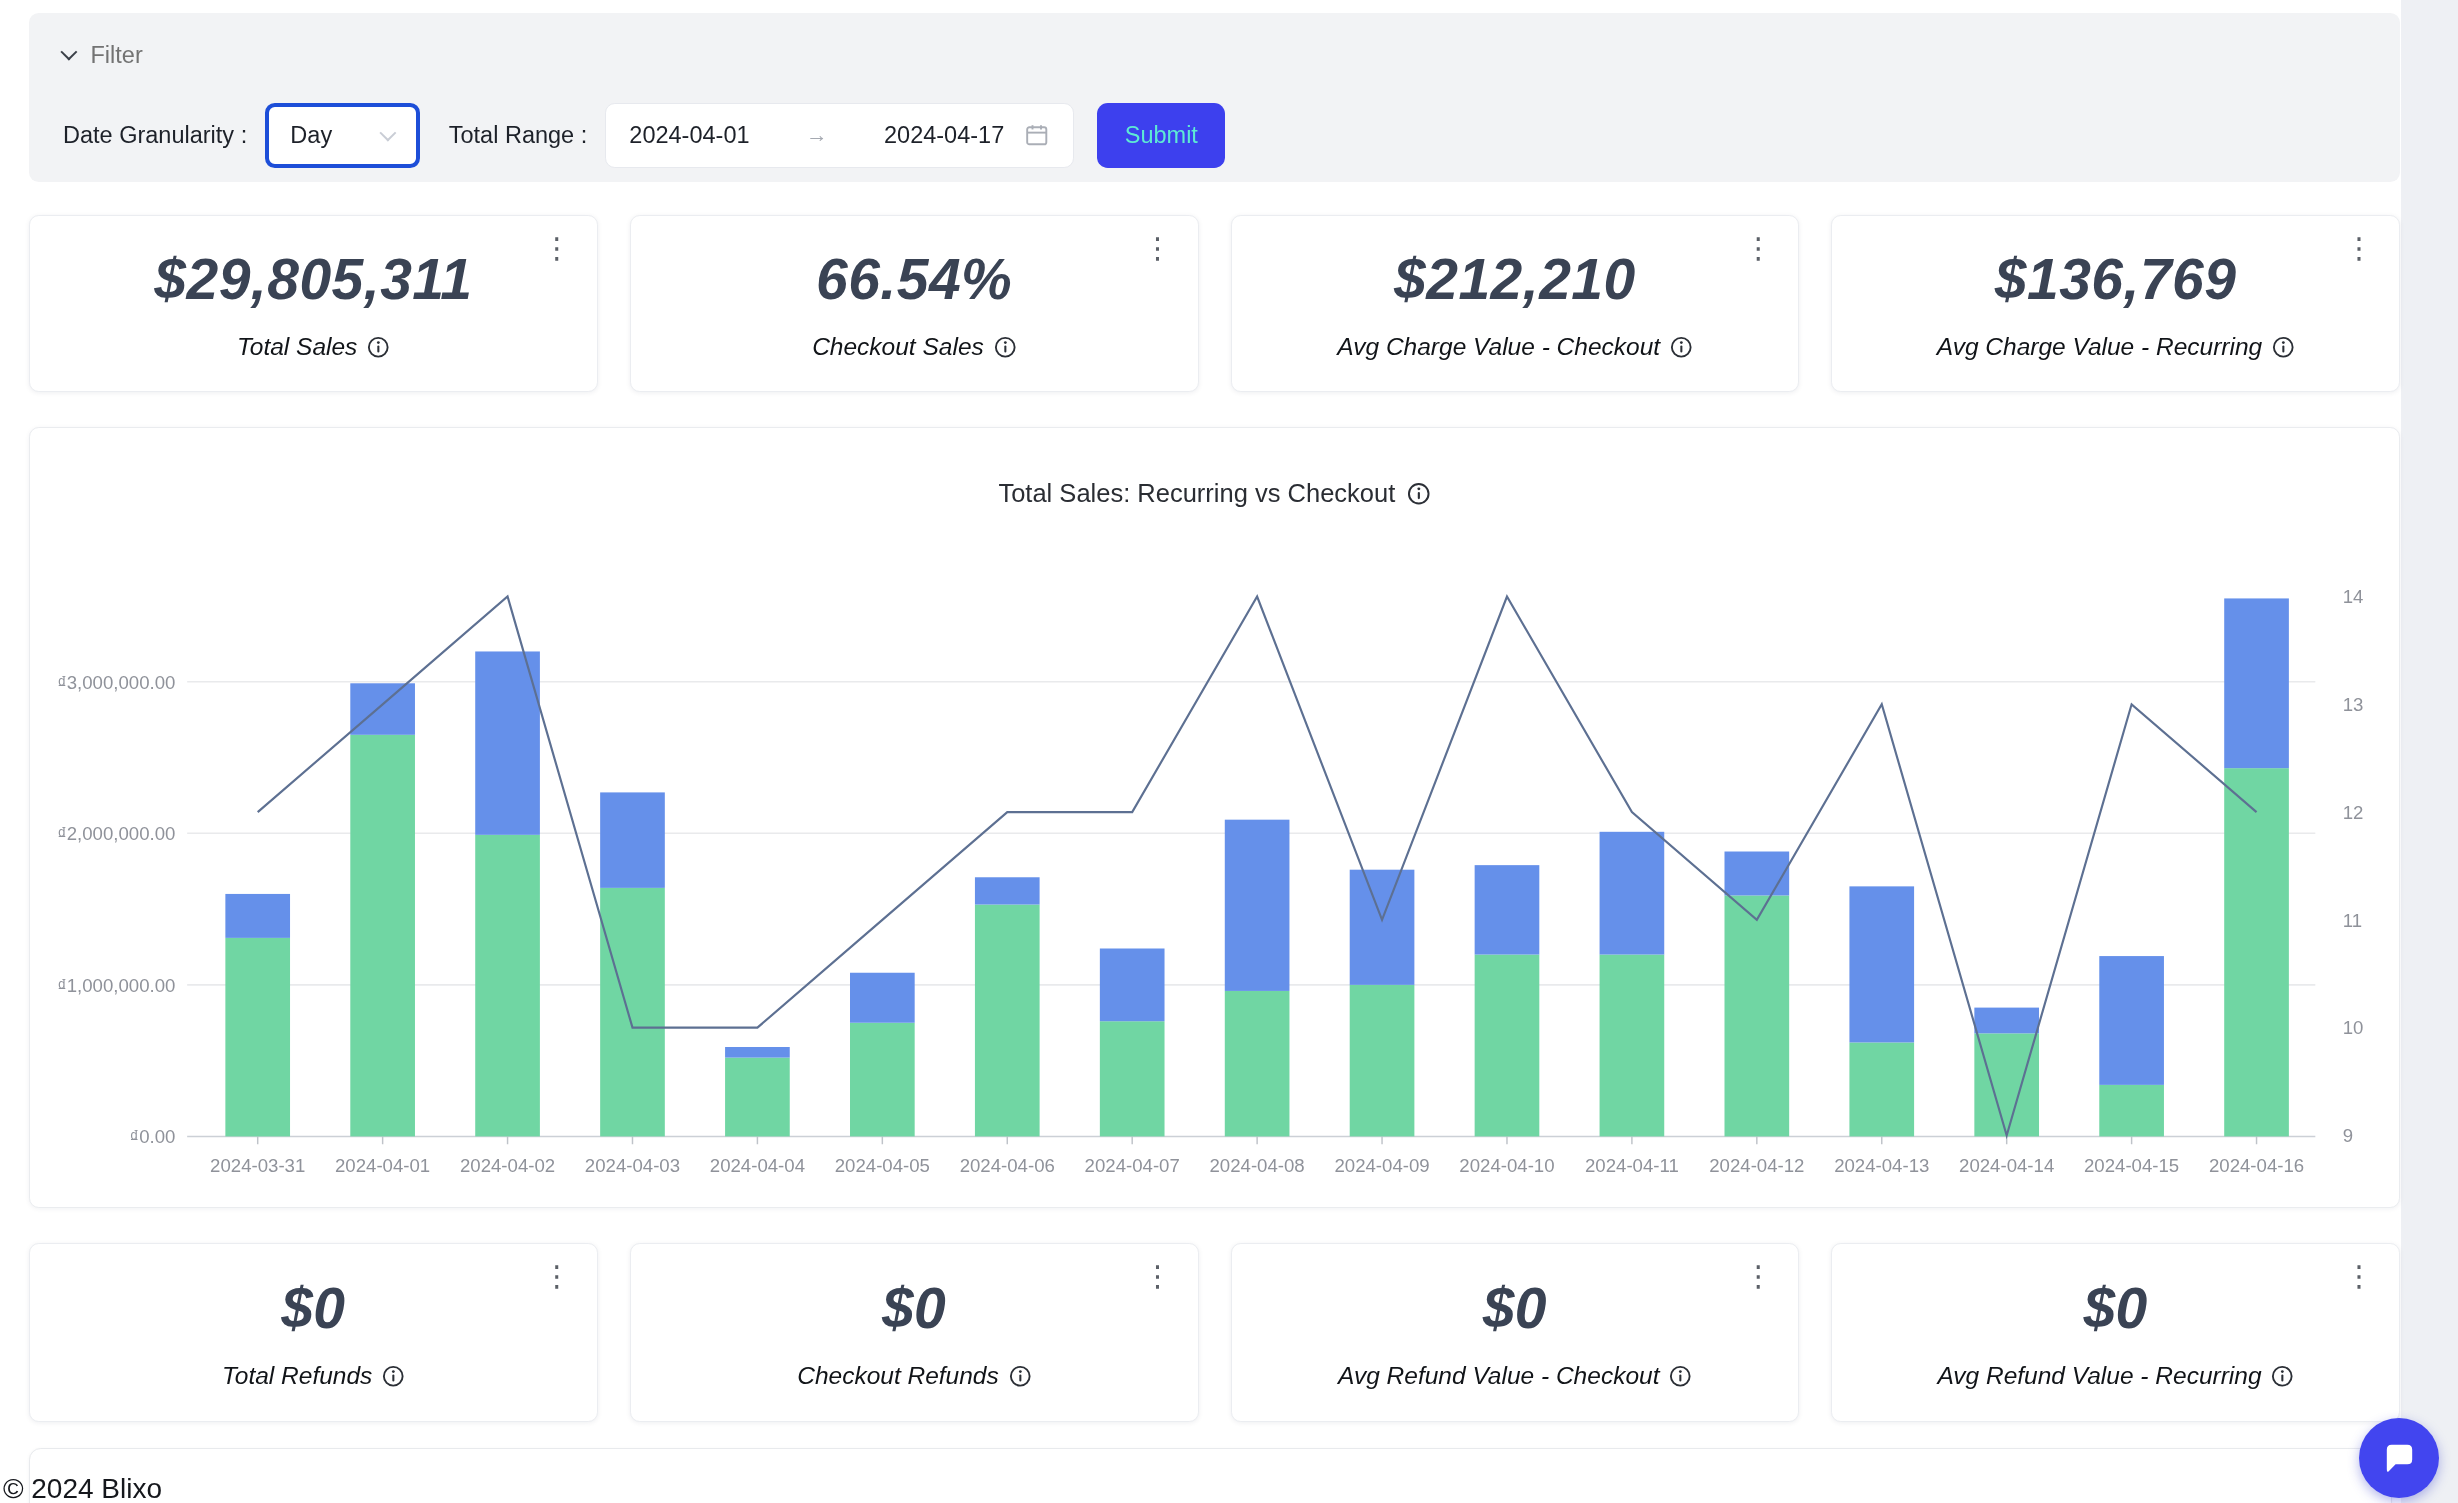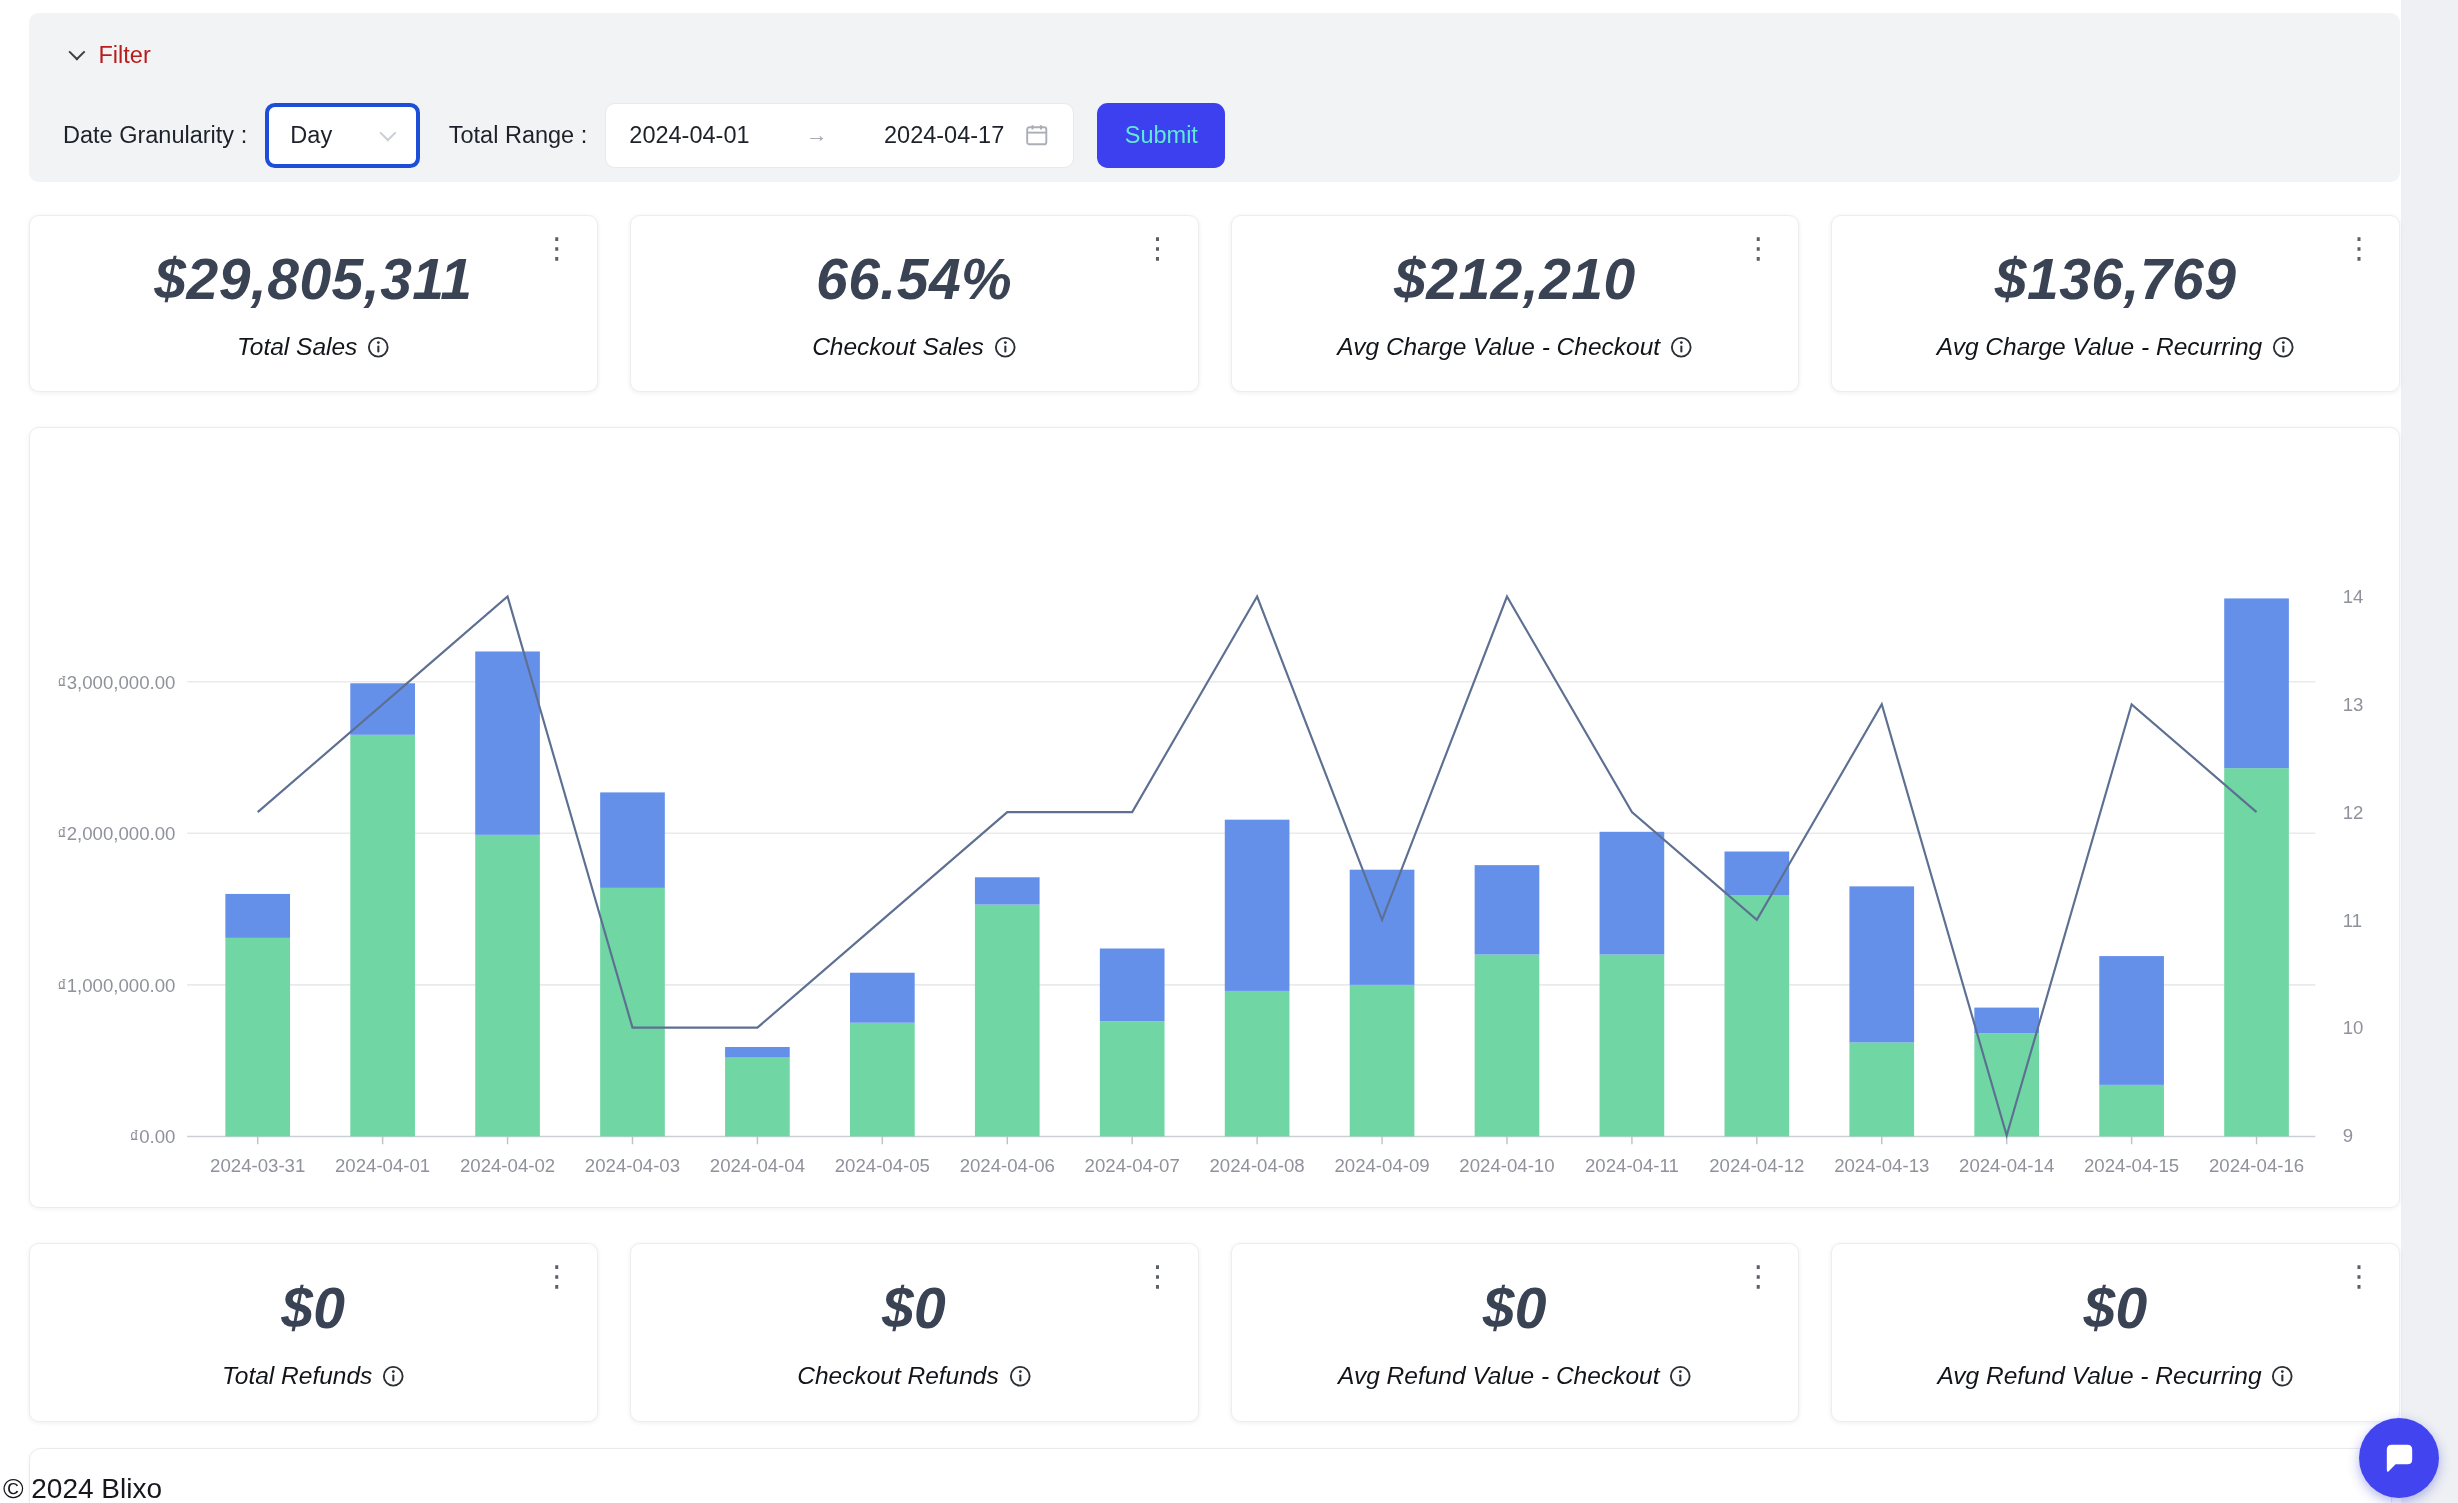--- a/index.html
+++ b/index.html
@@ -3,22 +3,22 @@
 <meta charset="utf-8">
 <style>
   * { margin:0; padding:0; box-sizing:border-box; }
   html,body { width:2458px; height:1504px; overflow:hidden;
     font-family:"Liberation Sans", sans-serif; background:#eef0f4; }
   .content { position:absolute; left:0; top:0; width:2401px; height:1504px; background:#ffffff; }
 
   
   .filter-panel { position:absolute; left:29px; top:12.7px; width:2371px; height:169px;
     background:#f2f3f5; border-radius:9.8px; }
-  .filter-header { position:absolute; left:42px; top:29px; display:flex; align-items:center; gap:15.7px;
-    font-size:23.5px; color:#b91c1c; cursor:pointer; }
+  .filter-header { position:absolute; left:34px; top:29px; display:flex; align-items:center; gap:15.7px;
+    font-size:23.5px; color:#737373; cursor:pointer; }
   .chev { width:11.8px; height:11.8px; border-right:2.5px solid #3a3f47; border-bottom:2.5px solid #3a3f47;
     transform:rotate(45deg); margin-top:-5.9px; }
   .filter-row { position:absolute; left:34px; top:90px; height:65px; display:flex; align-items:center; }
   .f-label { font-size:23.5px; color:#1d2129; margin-right:17.6px; white-space:pre; }
   .select-box { width:155px; height:65px; background:#fff; border:4px solid #1d4ed8; border-radius:9.8px;
     display:flex; align-items:center; justify-content:space-between; padding:0 21.6px; margin-right:29px; cursor:pointer; }
   .select-box .val { font-size:23.5px; color:#1d2129; }
   .select-box .chev { border-color:#c9cdd5; margin-top:-3.9px; }
   .range-box { width:469px; height:65px; background:#fff; border:1px solid #e7e9ee; border-radius:9.8px;
     display:flex; align-items:center; padding:0 23.5px; gap:19.6px; margin-right:23.5px; }
@@ -145,20 +145,30 @@
               <circle cx="12" cy="12" r="10" fill="none" stroke="#2b2f36" stroke-width="2"></circle>
               <rect x="11" y="10.2" width="2.2" height="7.3" rx="1.1" fill="#2b2f36"></rect>
               <circle cx="12.1" cy="7" r="1.5" fill="#2b2f36"></circle>
             </svg>
           </span>
         </div>
     </div>
   </section>
 
   <section class="chart-panel">
+    <div class="chart-title">
+      <span>Total Sales: Recurring vs Checkout</span>
+      <span class="info-ic">
+          <svg width="23.5" height="23.5" viewBox="0 0 24 24">
+            <circle cx="12" cy="12" r="10" fill="none" stroke="#2b2f36" stroke-width="2"></circle>
+            <rect x="11" y="10.2" width="2.2" height="7.3" rx="1.1" fill="#2b2f36"></rect>
+            <circle cx="12.1" cy="7" r="1.5" fill="#2b2f36"></circle>
+          </svg>
+        </span>
+    </div>
     <svg id="plot" width="2369" height="777" viewBox="0 0 2417 793">
         <line x1="160" y1="723" x2="2332" y2="723" stroke="#ccd0d6" stroke-width="1.6"></line>
         <text x="148" y="730" text-anchor="end" font-size="19" fill="#8F929A">₫0.00</text>
         <line x1="160" y1="568.3333333333334" x2="2332" y2="568.3333333333334" stroke="#E9EAEC" stroke-width="1.6"></line>
         <text x="148" y="575.3333333333334" text-anchor="end" font-size="19" fill="#8F929A">₫1,000,000.00</text>
         <line x1="160" y1="413.6666666666667" x2="2332" y2="413.6666666666667" stroke="#E9EAEC" stroke-width="1.6"></line>
         <text x="148" y="420.6666666666667" text-anchor="end" font-size="19" fill="#8F929A">₫2,000,000.00</text>
         <line x1="160" y1="259" x2="2332" y2="259" stroke="#E9EAEC" stroke-width="1.6"></line>
         <text x="148" y="266" text-anchor="end" font-size="19" fill="#8F929A">₫3,000,000.00</text>
         <text x="2360" y="729" text-anchor="start" font-size="19" fill="#8F929A">9</text>

